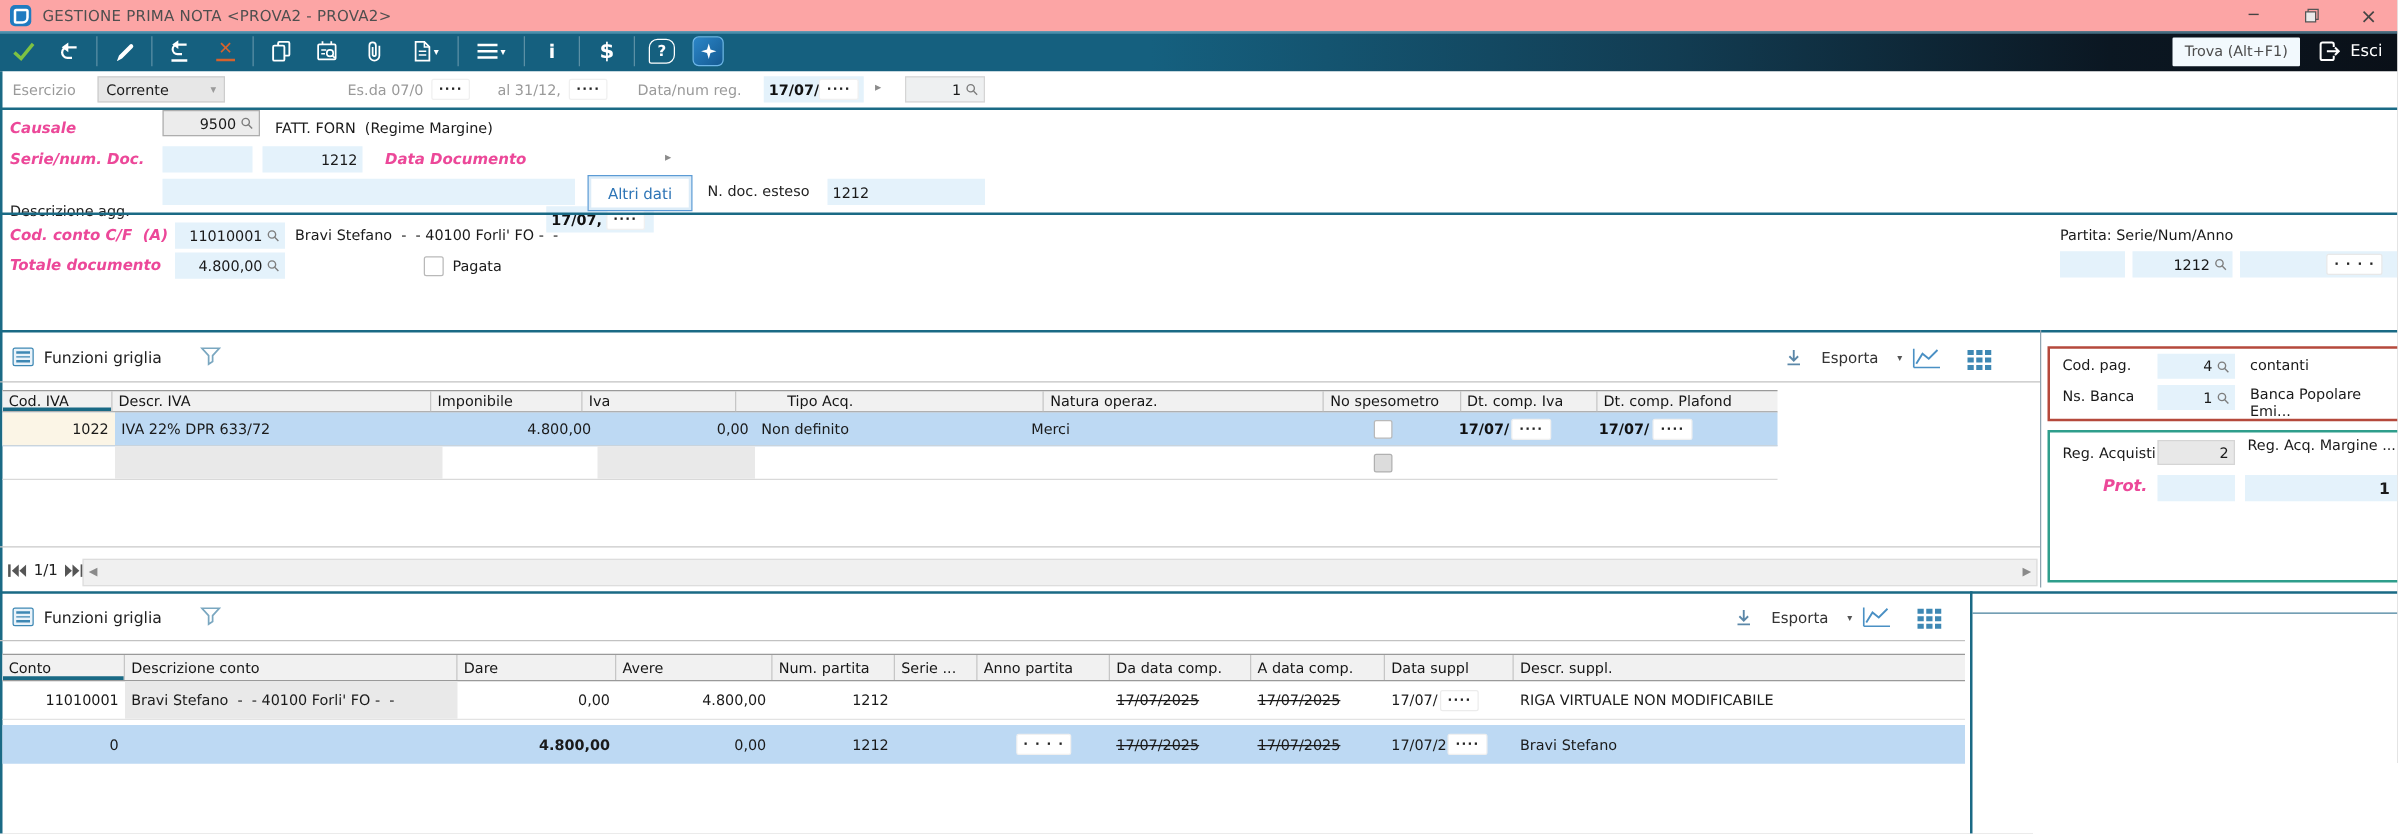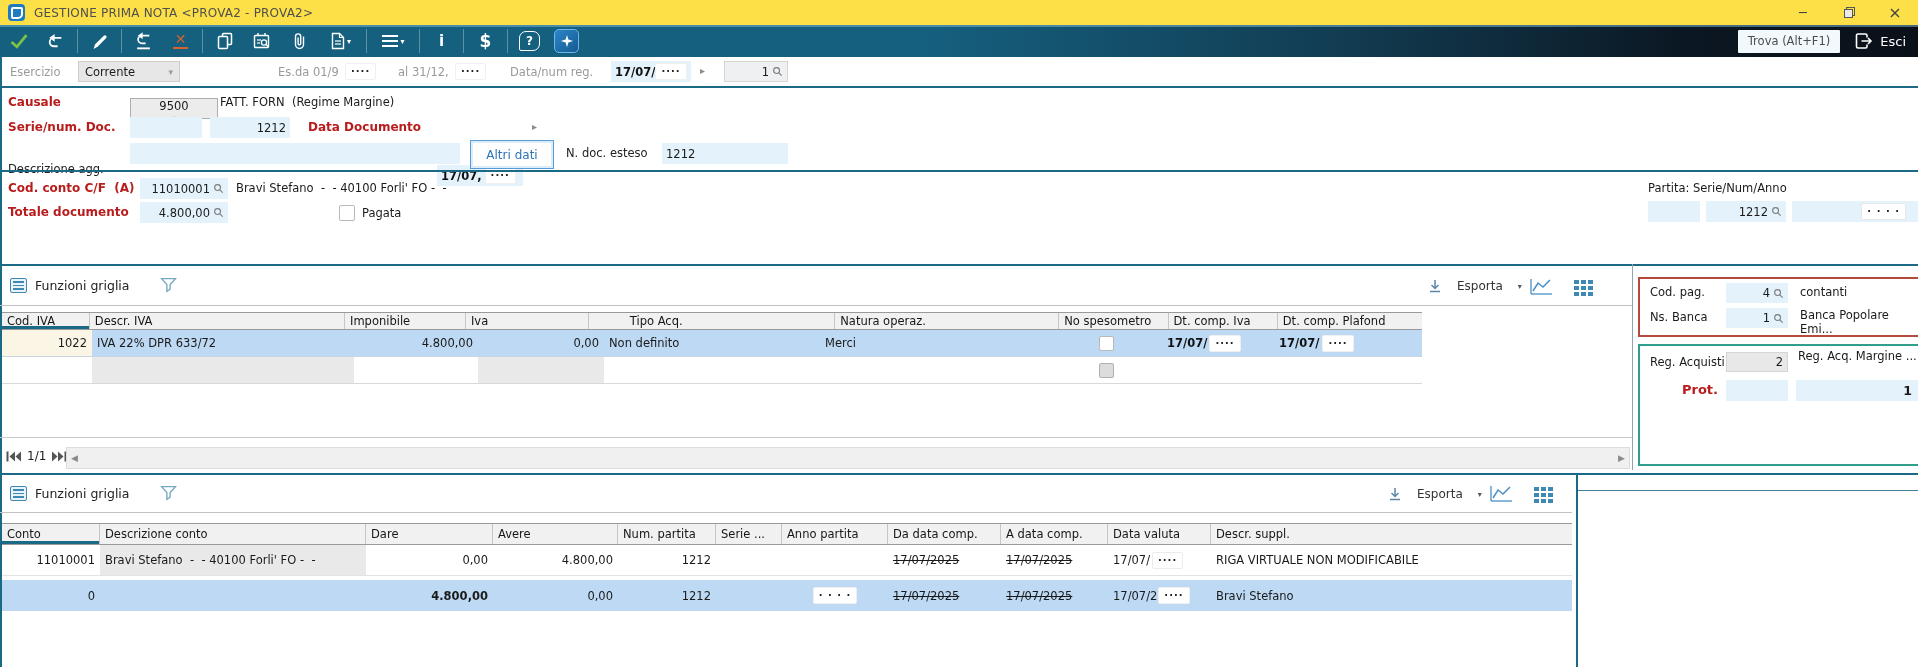--- a/index.html
+++ b/index.html
@@ -2,21 +2,21 @@
 <html><head>
 <meta charset="utf-8">
 <style>
   html,body{margin:0;padding:0;background:#cfcfcf;font-family:"DejaVu Sans","Liberation Sans",sans-serif;}
   #app{position:relative;width:1918px;height:667px;background:#fff;overflow:hidden;
        font-size:11.5px;color:#1a1a1a;}
   .abs{position:absolute;}
   .pre{white-space:pre;}
 
   
-  .titlebar{position:absolute;left:0;top:0;width:1918px;height:25px;background:#fde047;
+  .titlebar{position:absolute;left:0;top:0;width:1918px;height:25px;background:#fca5a5;
             display:flex;align-items:center;}
   .applogo{width:17px;height:17px;margin-left:8px;background:#1f7bc0;border-radius:4px;
            display:flex;align-items:center;justify-content:center;}
   .applogo .inner{width:8px;height:8px;border:2.5px solid #fff;border-radius:2px 2px 5px 2px;}
   .apptitle{margin-left:9px;font-size:12px;color:#4f4f4f;letter-spacing:.2px;}
   .winbtns{margin-left:auto;display:flex;height:100%;}
   .winbtn{width:46px;height:100%;display:flex;align-items:center;justify-content:center;
           color:#444;font-size:13px;cursor:default;}
 
   
@@ -35,21 +35,21 @@
   .aibadge{width:23px;height:22px;background:linear-gradient(135deg,#2b86c8,#155a92);
            border:1.5px solid #6db6e8;border-radius:5px;display:flex;align-items:center;justify-content:center;}
   .tb-right{margin-left:auto;display:flex;align-items:center;gap:13px;padding-right:12px;}
   .trova{background:#f2f9fd;color:#4c4c4c;font-size:11.5px;height:23px;padding:0 10px;
          display:flex;align-items:center;border-radius:1px;}
   .esci{display:flex;align-items:center;gap:6px;color:#fff;font-size:13px;}
 
   
   .lbl{color:#222;}
   .lblgray{color:#9a9a9a;}
-  .lblb{font-weight:bold;font-size:12px;color:#b91c1c;}
+  .lblb{font-weight:bold;font-size:12px;color:#ec4899;font-style:italic;}
   .field{background:#e4f2fb;height:21px;display:flex;align-items:center;padding:0 4px;box-sizing:border-box;}
   .fieldg{background:#ececec;border:1px solid #aeaeae;height:21px;display:flex;align-items:center;
           padding:0 4px;box-sizing:border-box;}
   .fend{justify-content:flex-end;gap:3px;}
   .mask{display:inline-block;background:#fff;border:1px solid #f0f0f0;border-radius:2px;
         color:#222;font-weight:bold;font-size:10px;line-height:13px;padding:1px 5px;letter-spacing:1px;}
   .dval{font-weight:600;color:#111;}
   .select{background:#e7e7e7;border:1px solid #cdcdcd;height:21px;display:flex;align-items:center;
           padding:0 6px;box-sizing:border-box;color:#1a1a1a;}
   .selcaret{margin-left:auto;color:#9a9a9a;font-size:9px;}
@@ -217,42 +217,42 @@
     </div>
   </div>
 
   <div class="abs" style="left:0;top:57px;width:2px;height:610px;background:#1a6a85;"></div>
 
   <div class="abs lblgray" style="left:10px;top:65px;">Esercizio</div>
   <div class="abs select" style="left:78px;top:61px;width:102px;">
     <span>Corrente</span>
     <span class="selcaret">▾</span>
   </div>
-  <div class="abs lblgray" style="left:278px;top:65px;">Es.da 01/9</div>
+  <div class="abs lblgray" style="left:278px;top:65px;">Es.da 07/0</div>
   <span class="abs mask" style="left:345px;top:63px;">····</span>
   <div class="abs lblgray" style="left:398px;top:65px;">al 31/12,</div>
   <span class="abs mask" style="left:455px;top:63px;">····</span>
   <div class="abs lblgray" style="left:510px;top:65px;">Data/num reg.</div>
   <div class="abs field" style="left:611px;top:61px;width:80px;">
     <span class="dval">17/07/</span>
     <span class="mask">····</span>
   </div>
   <div class="abs navarrow" style="left:700px;top:65px;">▸</div>
   <div class="abs fieldg fend" style="left:724px;top:61px;width:64px;border-color:#d5d5d5;background:#eef0f1;">
     <span>1</span>
     <svg width="11" height="11" viewBox="0 0 12 12">
       <circle cx="5" cy="5" r="3.2" fill="none" stroke="#7d7d7d" stroke-width="1.2"></circle>
       <line x1="7.4" y1="7.4" x2="10.6" y2="10.6" stroke="#7d7d7d" stroke-width="1.2"></line>
     </svg>
   </div>
 
   <div class="rule" style="top:86px;"></div>
 
   <div class="abs lblb" style="left:8px;top:95px;">Causale</div>
-  <div class="abs fieldg fend" style="left:130px;top:98px;width:88px;flex-direction:column;">
+  <div class="abs fieldg fend" style="left:130px;top:88px;width:78px;">
     <span>9500</span>
     <svg width="11" height="11" viewBox="0 0 12 12">
       <circle cx="5" cy="5" r="3.2" fill="none" stroke="#7d7d7d" stroke-width="1.2"></circle>
       <line x1="7.4" y1="7.4" x2="10.6" y2="10.6" stroke="#7d7d7d" stroke-width="1.2"></line>
     </svg>
   </div>
   <div class="abs pre" style="left:220px;top:95px;">FATT. FORN  (Regime Margine)</div>
 
   <div class="abs lblb" style="left:8px;top:120px;">Serie/num. Doc.</div>
   <div class="abs field" style="left:130px;top:117px;width:72px;">
@@ -507,21 +507,21 @@
     <div class="ghead" style="height:22px;">
       <div class="hc sorted" style="width:98px;">Conto</div>
       <div class="hc" style="width:266px;">Descrizione conto</div>
       <div class="hc" style="width:127px;">Dare</div>
       <div class="hc" style="width:125px;">Avere</div>
       <div class="hc" style="width:98px;">Num. partita</div>
       <div class="hc" style="width:66px;">Serie ...</div>
       <div class="hc" style="width:106px;">Anno partita</div>
       <div class="hc" style="width:113px;">Da data comp.</div>
       <div class="hc" style="width:107px;">A data comp.</div>
-      <div class="hc" style="width:103px;">Data valuta</div>
+      <div class="hc" style="width:103px;">Data suppl</div>
       <div class="hc" style="width:359px;border-right:none;">Descr. suppl.</div>
     </div>
     <div class="grow" style="height:31px;border-bottom:1px solid #e3e3e3;">
       <div class="c num" style="width:98px;">11010001</div>
       <div class="c gcell" style="width:266px;">Bravi Stefano  -  - 40100 Forli' FO -  -</div>
       <div class="c num" style="width:127px;">0,00</div>
       <div class="c num" style="width:125px;">4.800,00</div>
       <div class="c num" style="width:98px;">1212</div>
       <div class="c" style="width:66px;"></div>
       <div class="c ctr" style="width:106px;"></div>

